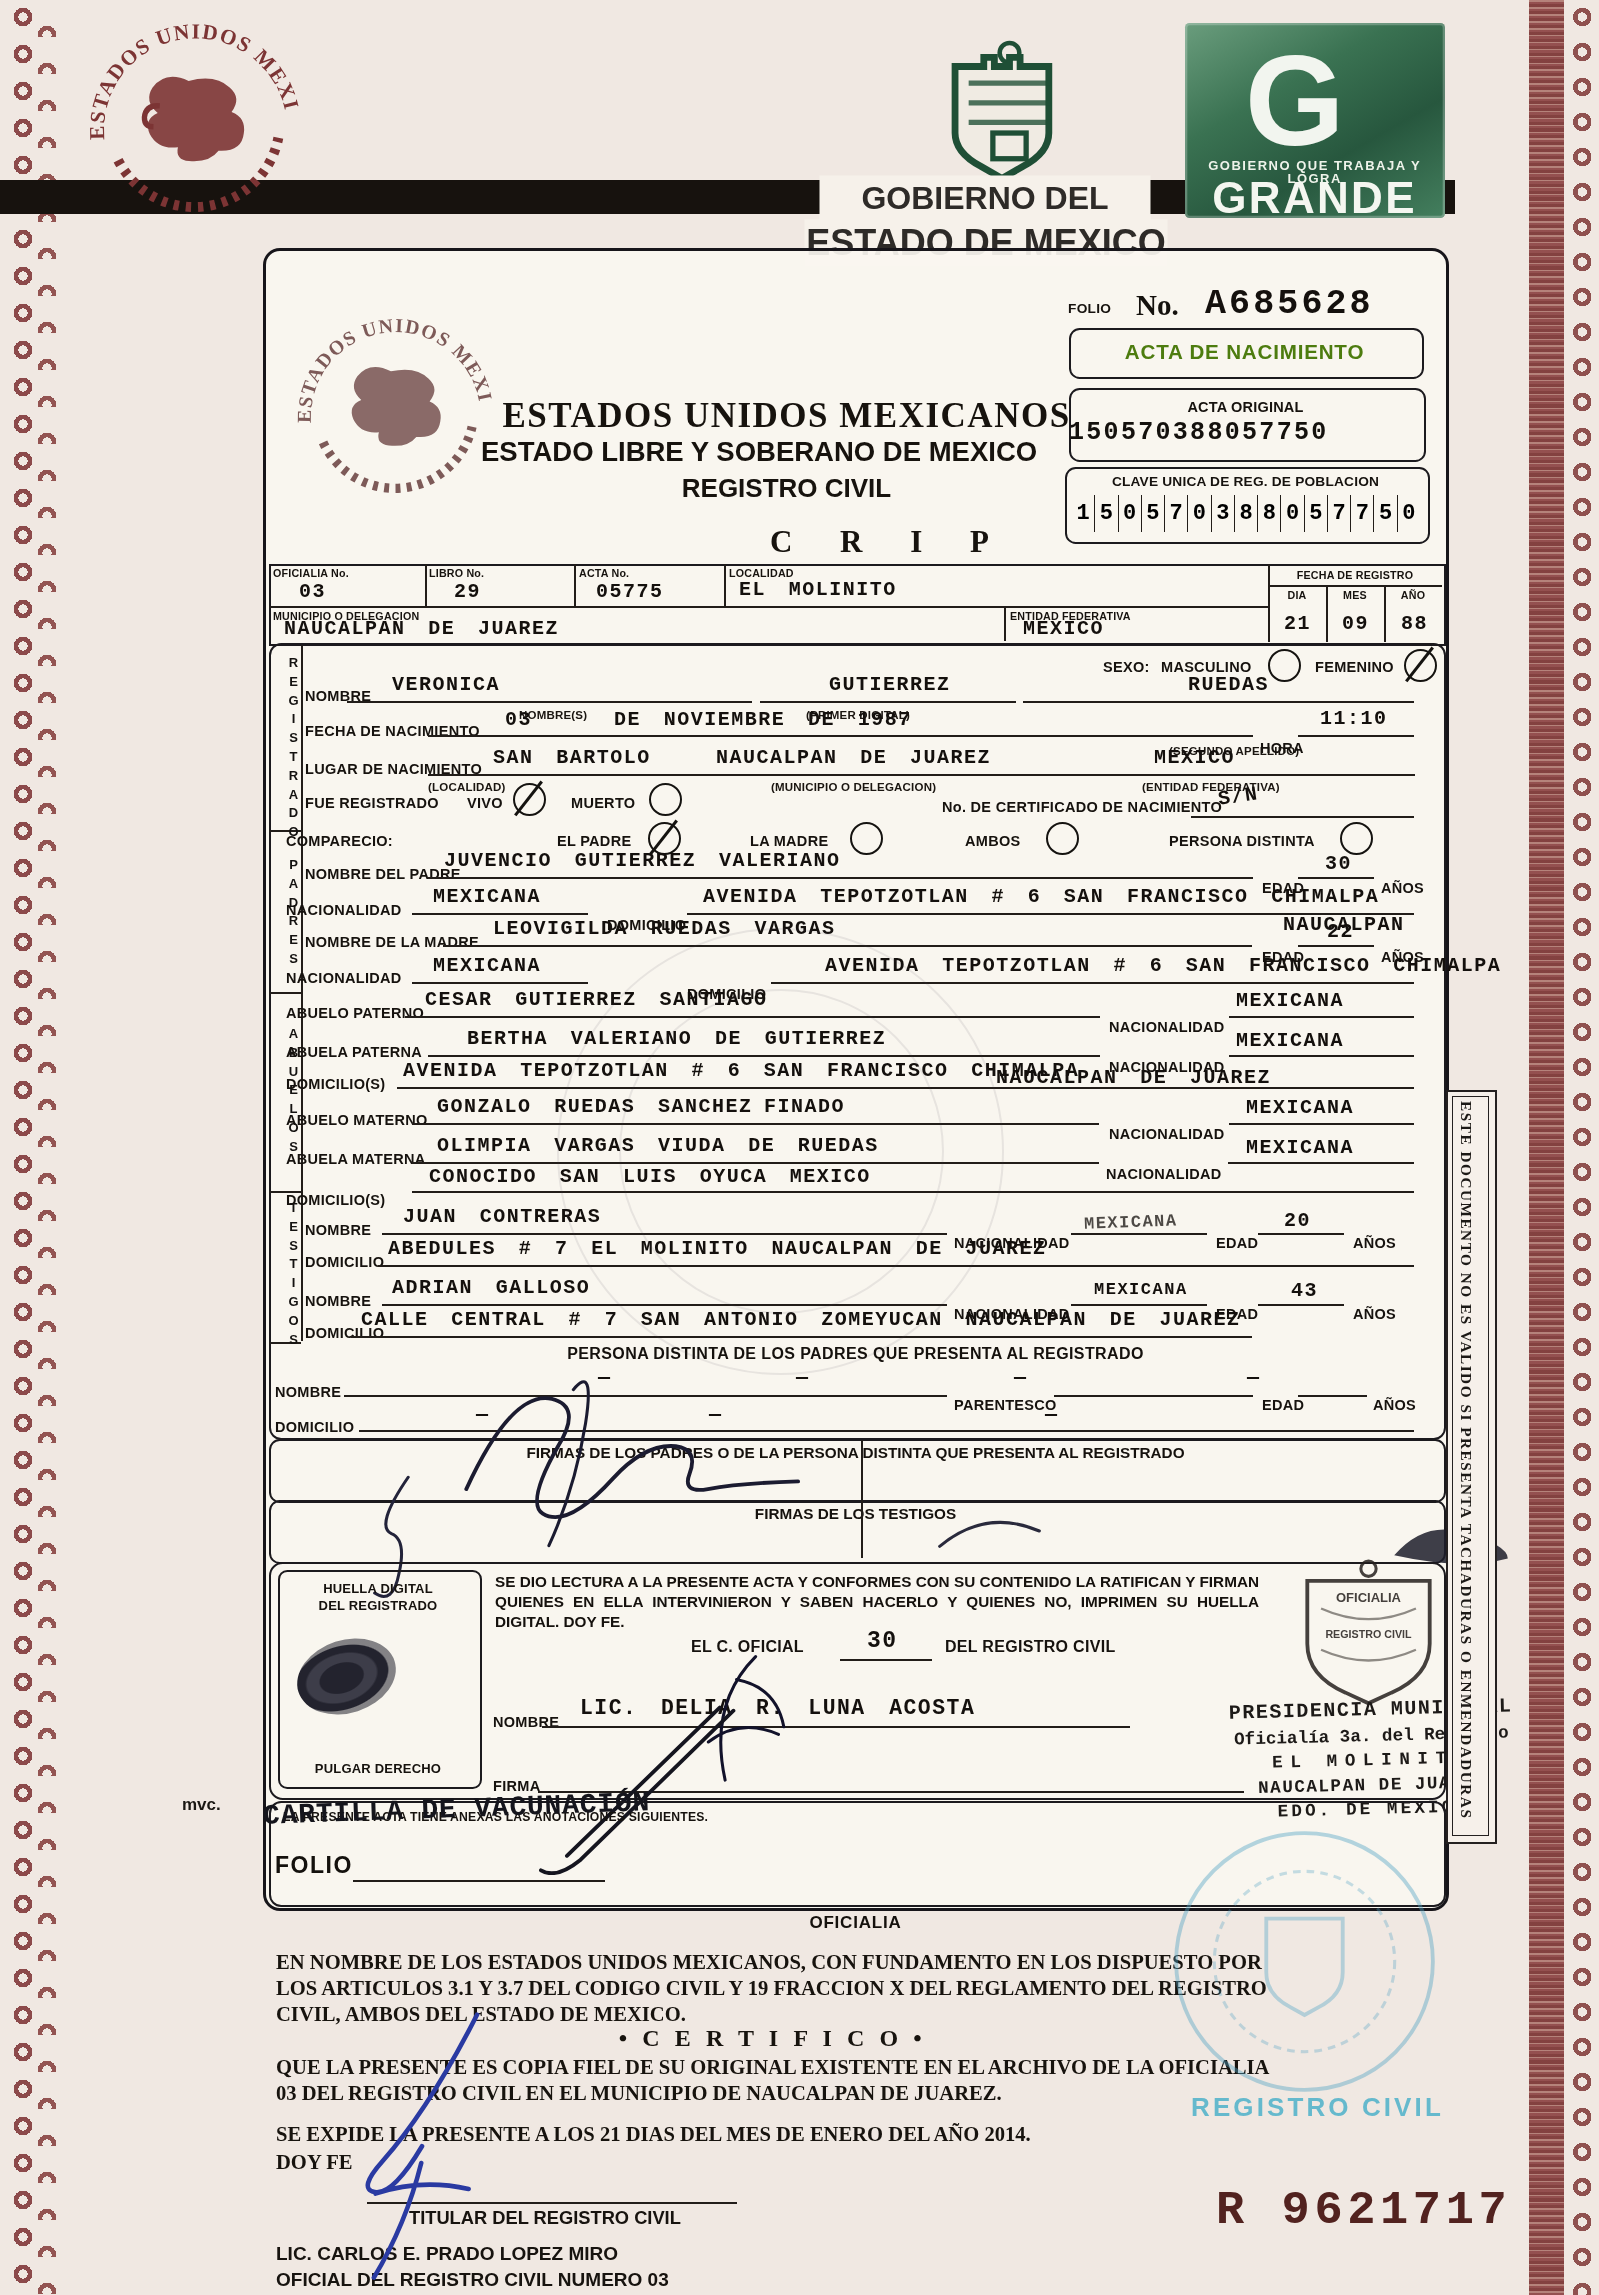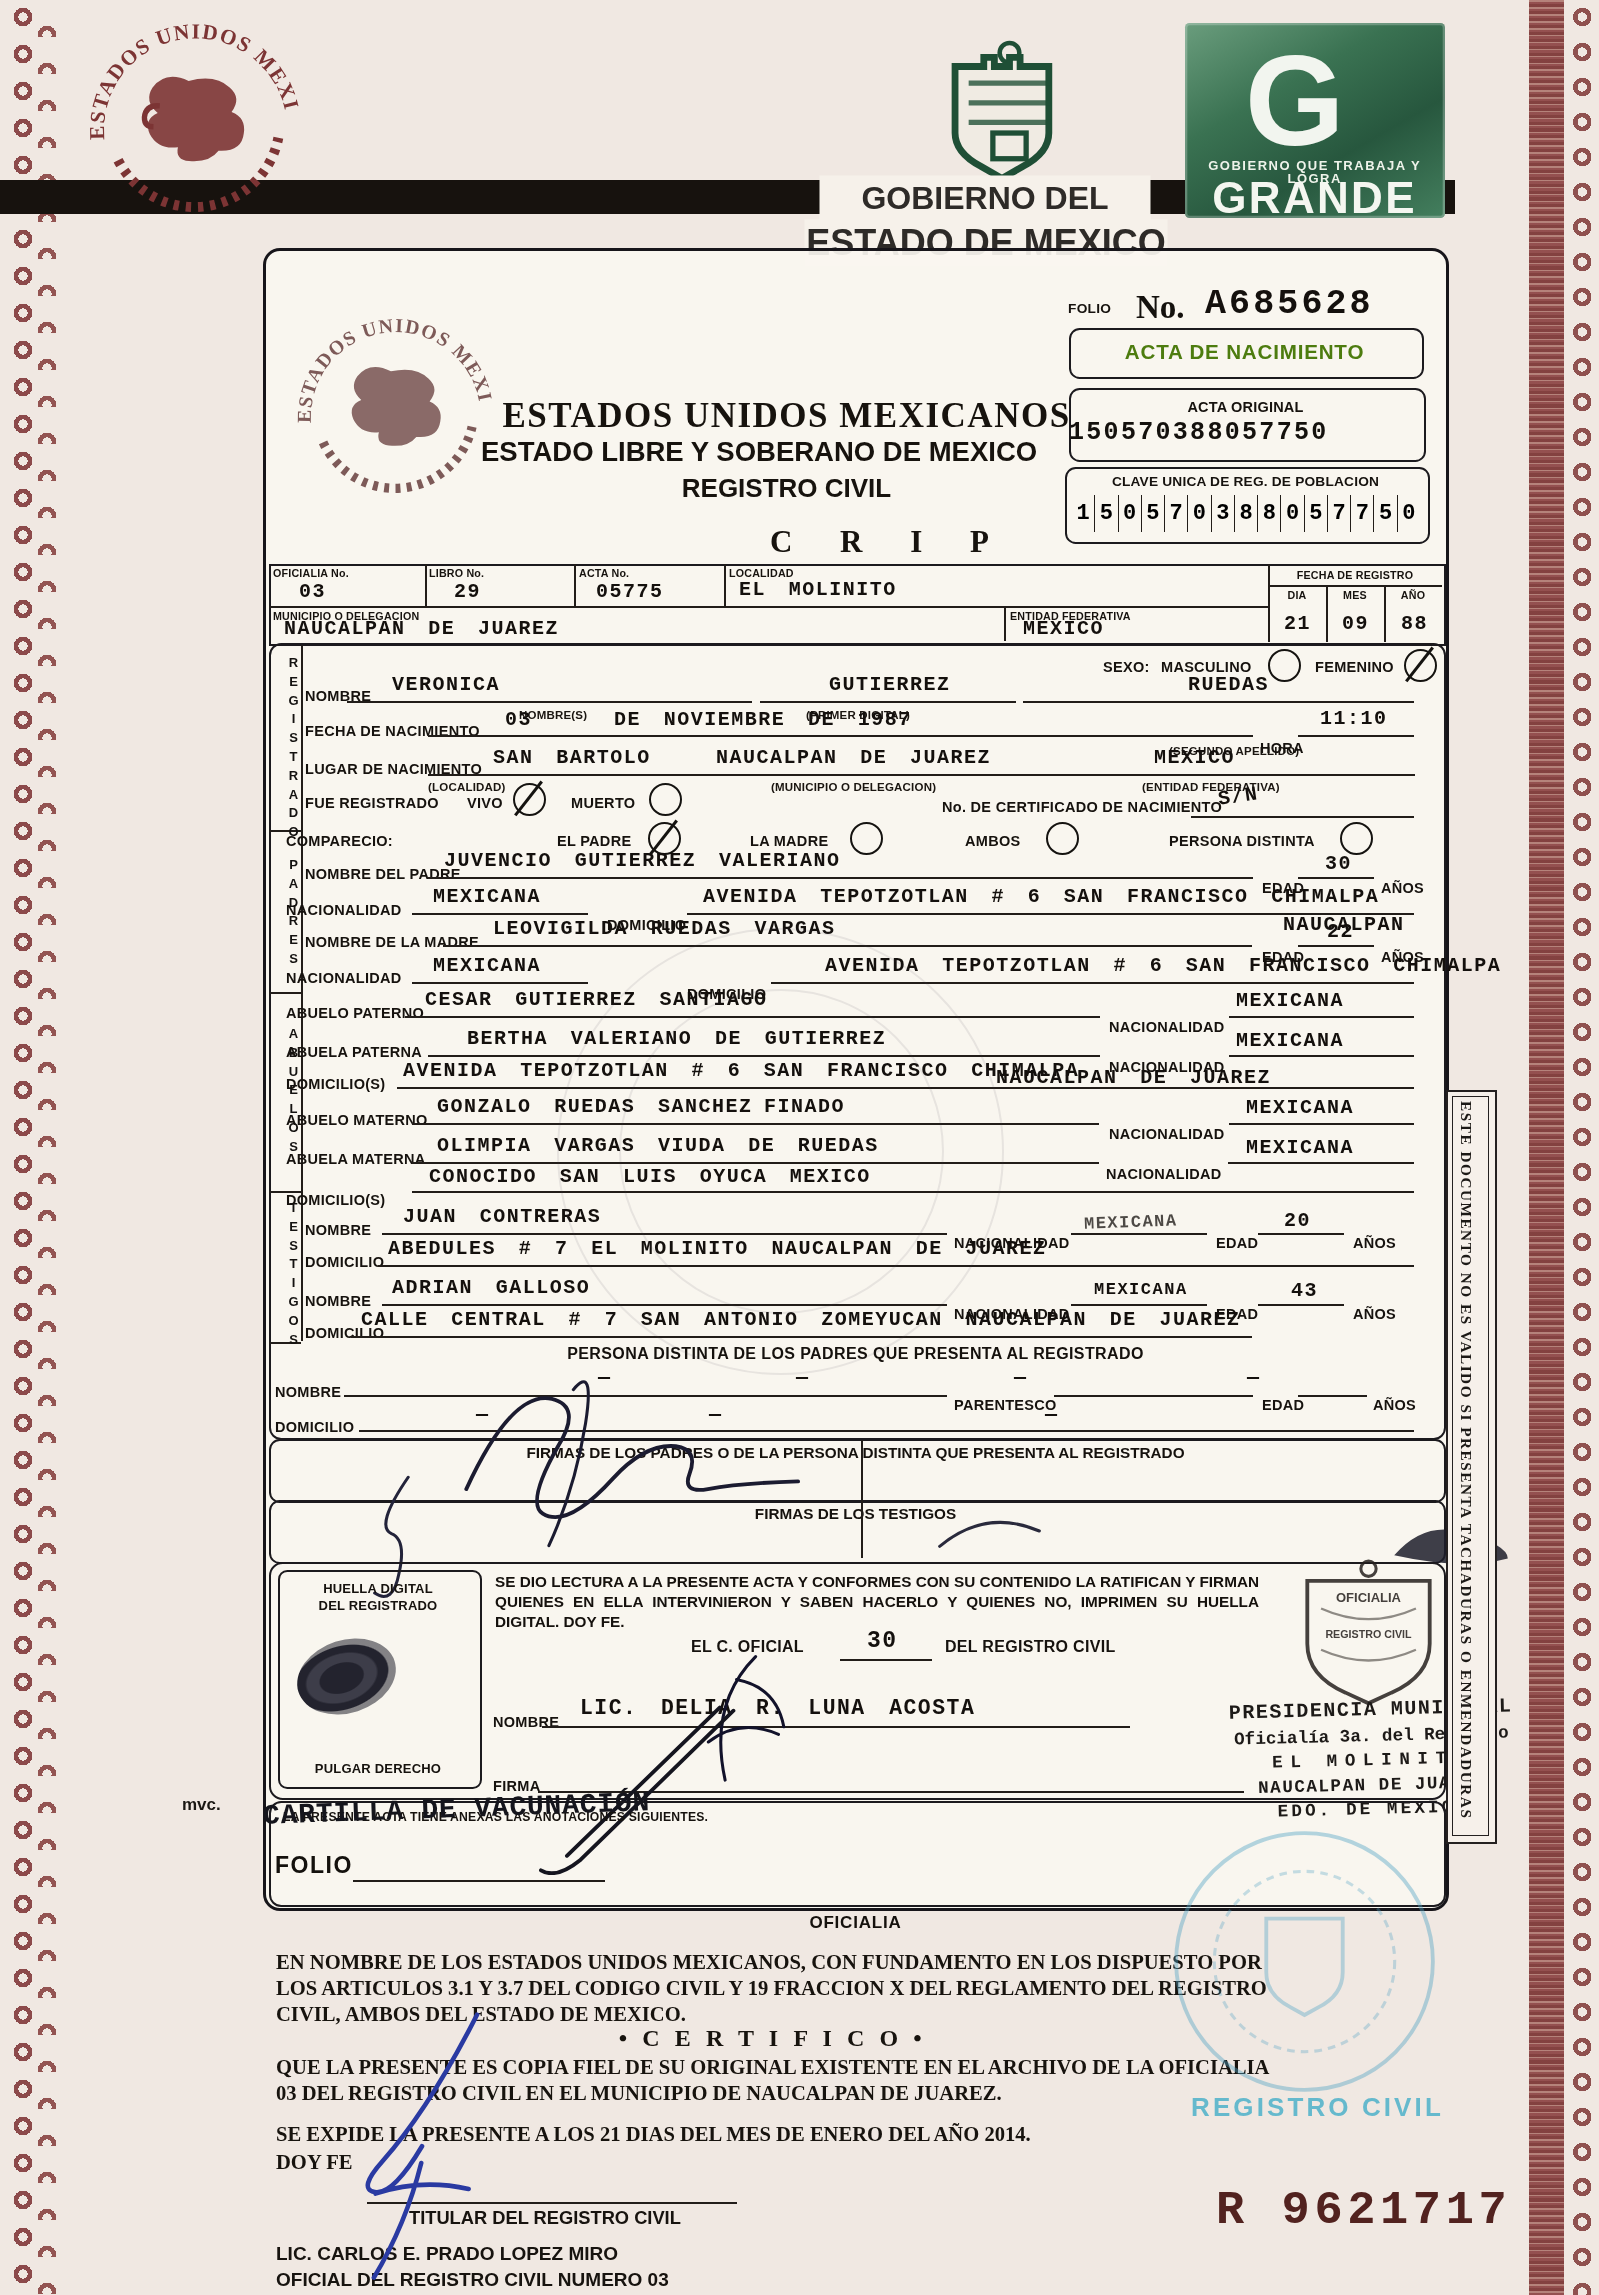--- a/index.html
+++ b/index.html
@@ -92,21 +92,21 @@
     <path d="M44,185 a112,112 0 0 0 212,0" fill="none" stroke="#6d4544" stroke-width="13" stroke-dasharray="7 9"></path>
     <path d="M150,95 q-28,-18 -48,2 q-14,16 2,34 q-20,6 -14,26 q8,22 34,22 q-6,16 12,20 q26,6 40,-8 q30,6 36,-18 q6,-20 -12,-30 q16,-16 2,-32 q-16,-20 -52,-16z" fill="#6d4544" opacity=".9"></path>
   </svg>
 
   <div class="a serif" style="left:481px;top:396px;width:611px;text-align:center;font-size:35px;font-weight:700;color:#17130e;letter-spacing:1.5px">ESTADOS UNIDOS MEXICANOS</div>
   <div class="a" style="left:481px;top:438px;width:611px;text-align:left;font:700 27.5px/1 'Liberation Sans',sans-serif;color:#17130e">ESTADO LIBRE Y SOBERANO DE MEXICO</div>
   <div class="a" style="left:481px;top:475px;width:611px;text-align:center;font:700 26px/1 'Liberation Sans',sans-serif;color:#17130e">REGISTRO CIVIL</div>
   <div class="a serif" style="left:584px;top:524px;width:611px;text-align:center;font-size:31px;font-weight:700;color:#17130e;letter-spacing:20px">C R I P</div>
 
   <div class="a lbl" style="left:1068px;top:302px;font-size:13.7px">FOLIO</div>
-  <div class="a serif" style="left:1136px;top:289px;font-size:33px;font-weight:700;color:#14110d">No.</div>
+  <div class="a serif" style="left:1136px;top:289px;font-size:29px;font-weight:700;color:#14110d">No.</div>
   <div class="a val" style="left:1205px;top:287px;font-size:35px;letter-spacing:3.1px">A685628</div>
 
   <div class="a bx" style="left:1069px;top:328px;width:351px;height:47px"></div>
   <div class="a" style="left:1069px;top:342px;width:351px;text-align:center;font:700 20.6px/1 'Liberation Sans',sans-serif;color:#4d7c0f;letter-spacing:0.8px">ACTA DE NACIMIENTO</div>
 
   <div class="a bx" style="left:1069px;top:388px;width:353px;height:70px"></div>
   <div class="a lbs" style="left:1069px;top:400px;width:353px;text-align:center;font-size:14.5px">ACTA ORIGINAL</div>
   <div class="a" style="left:1069px;top:420px;width:353px;text-align:left;font:700 25px/1 'Liberation Mono',monospace;color:#14110d;letter-spacing:2.3px">150570388057750</div>
 
   <div class="a bx" style="left:1065px;top:467px;width:361px;height:73px"></div>

